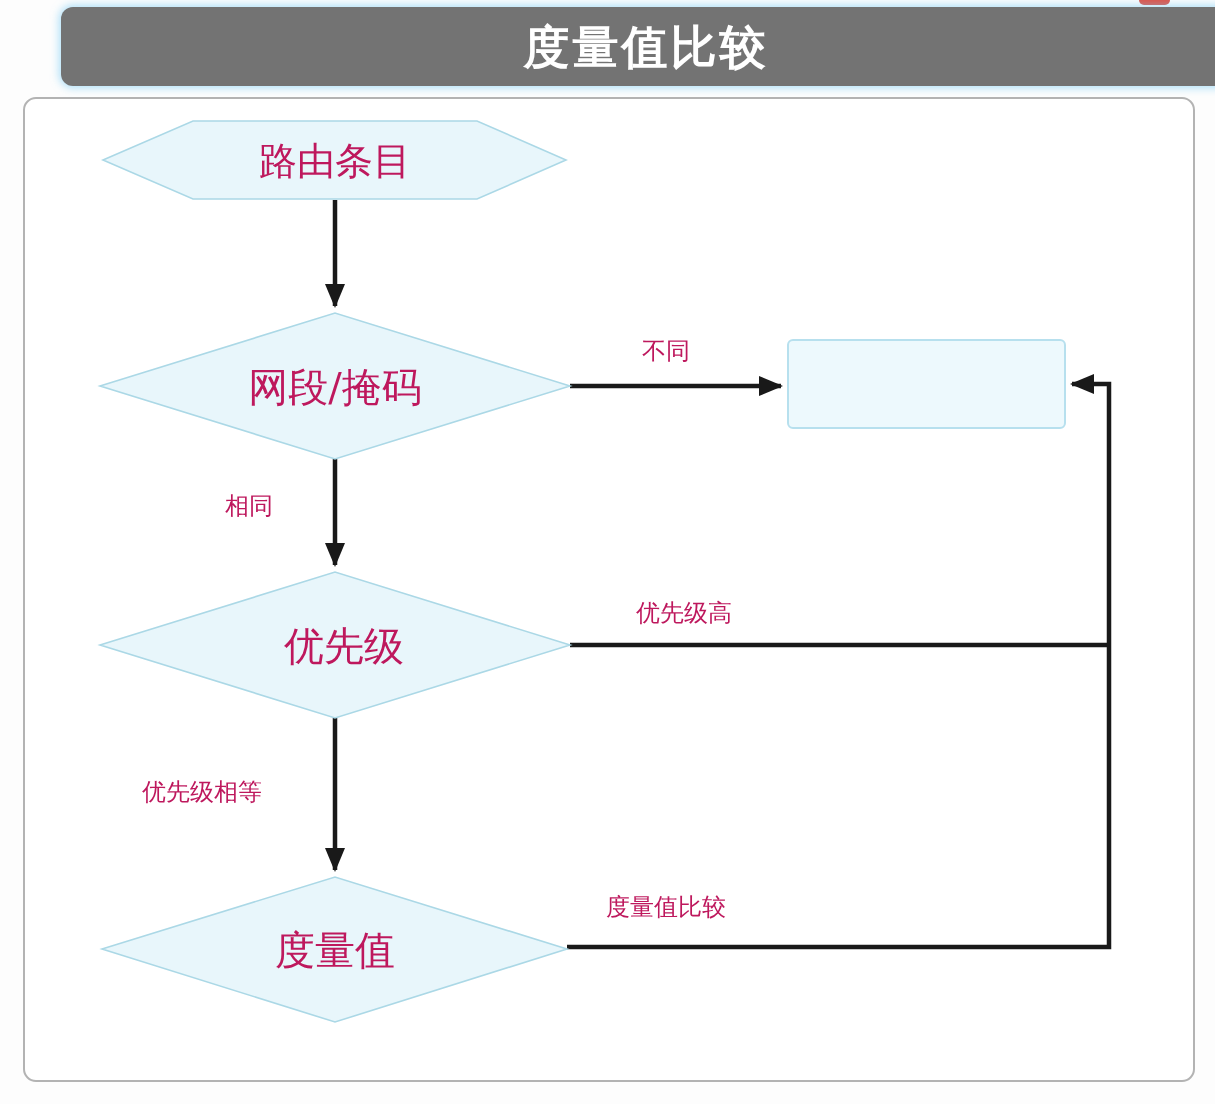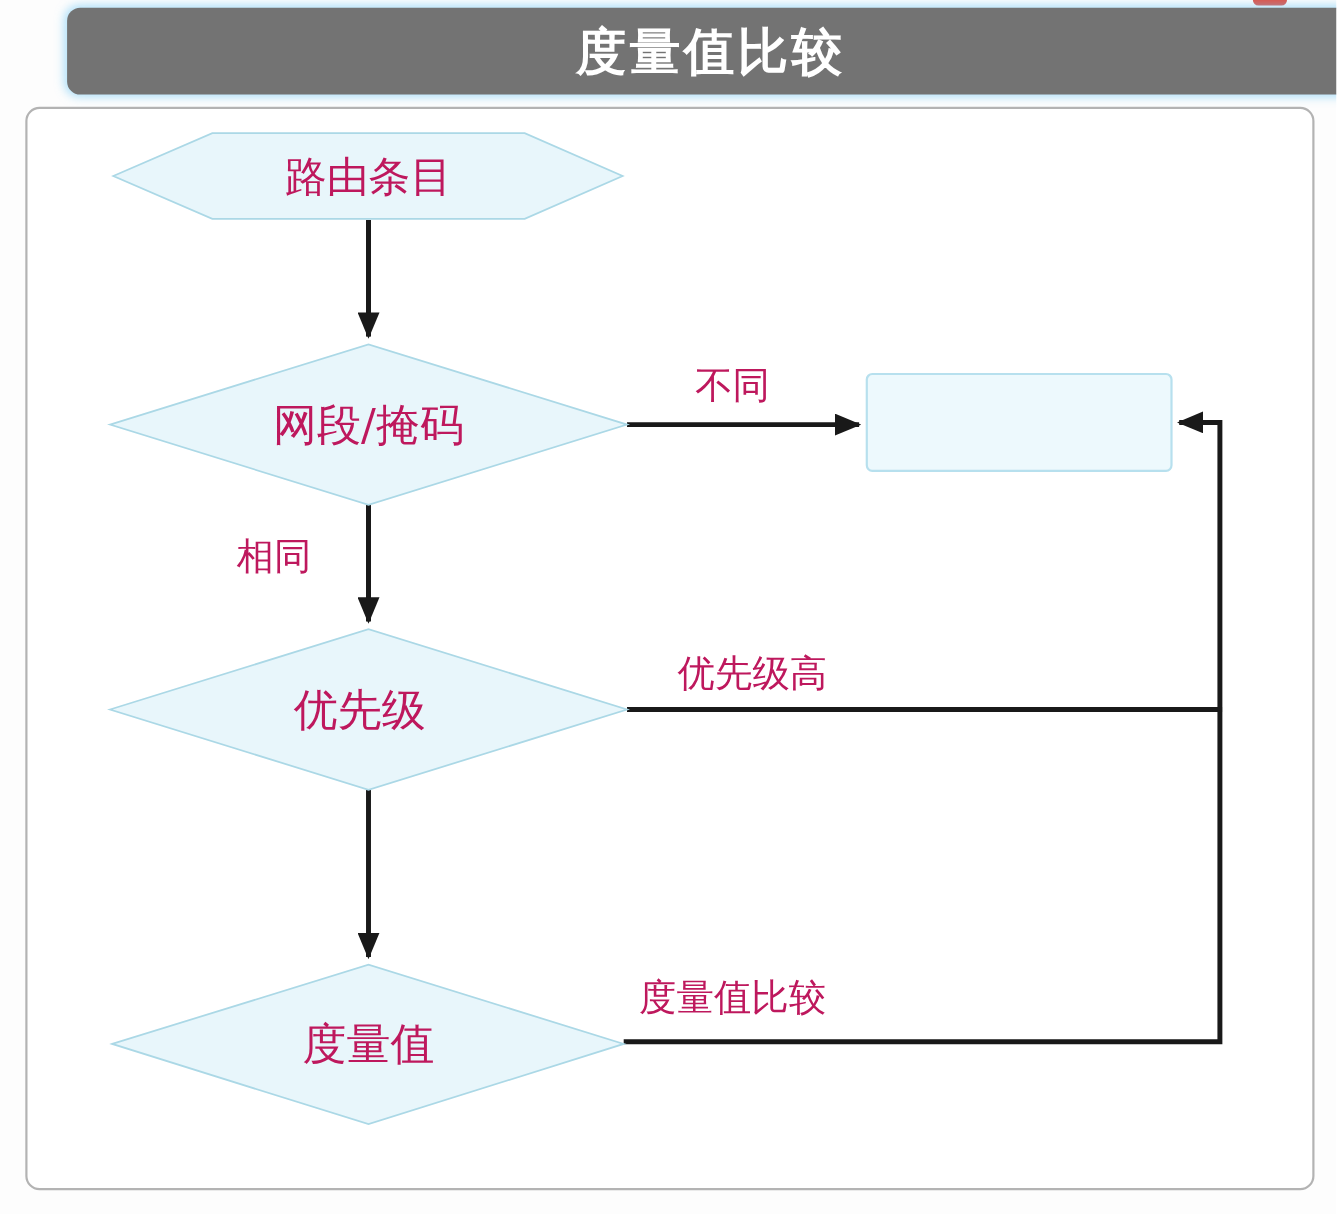--- a/index.html
+++ b/index.html
@@ -28,21 +28,21 @@
     position:absolute;left:23px;top:97px;width:1172px;height:985px;
     background:#ffffff;border:2px solid #b3b3b3;border-radius:13px;
     box-sizing:border-box;
   }
   svg.canvas{position:absolute;left:0;top:0;width:1215px;height:1104px;}
   .lbl{
     position:absolute;transform:translate(-50%,-50%);
     white-space:nowrap;color:#be185d;line-height:1;
   }
   .node-lbl{font-size:40px;}
-  .edge-lbl{font-size:34px;text-align:right;}
+  .edge-lbl{font-size:24px;text-align:right;}
 </style>
 </head>
 <body>
 
 <div class="page">
 
   <div class="red-fragment" style="background: rgb(224, 83, 72);"></div>
 
   <div class="title-bar" style="background: #737373; margin-left: 38px;">
     <span class="title-text">度量值比较</span>
@@ -70,21 +70,22 @@
       <polygon fill="#e8f6fb" points="103,160 193,121 477,121 566,160 477,199 193,199"></polygon>
       <polygon fill="#e8f6fb" points="100,386 335,313 570,386 335,459"></polygon>
       <polygon fill="#e8f6fb" points="100,645 335,572 570,645 335,718"></polygon>
       <polygon fill="#e8f6fb" points="102,949 335,877 567,949 335,1022"></polygon>
       <rect x="788" y="340" width="277" height="88" rx="5" fill="#edf9fd" stroke="#b7e0ee" stroke-width="2"></rect>
     </g>
   </svg>
 
   <div class="lbl node-lbl" style="left:335px;top:161px;font-size:38px;">路由条目</div>
   <div class="lbl node-lbl" style="left:335px;top:387px;text-align:right;">网段/掩码</div>
-  <div class="lbl node-lbl" style="left:327px;top:646px;text-align:right;">优先级</div>
+  <div class="lbl node-lbl" style="left:344px;top:646px;text-align:right;">优先级</div>
   <div class="lbl node-lbl" style="left:335px;top:950px;">度量值</div>
 
   <div class="lbl edge-lbl" style="left:666px;top:351px;">不同</div>
   <div class="lbl edge-lbl" style="left:249px;top:506px;">相同</div>
   <div class="lbl edge-lbl" style="left:684px;top:613px;">优先级高</div>
+  <div class="lbl edge-lbl" style="left:202px;top:792px;">优先级相等</div>
   <div class="lbl edge-lbl" style="left:666px;top:907px;">度量值比较</div>
 
 </div>
 
 </body></html>

